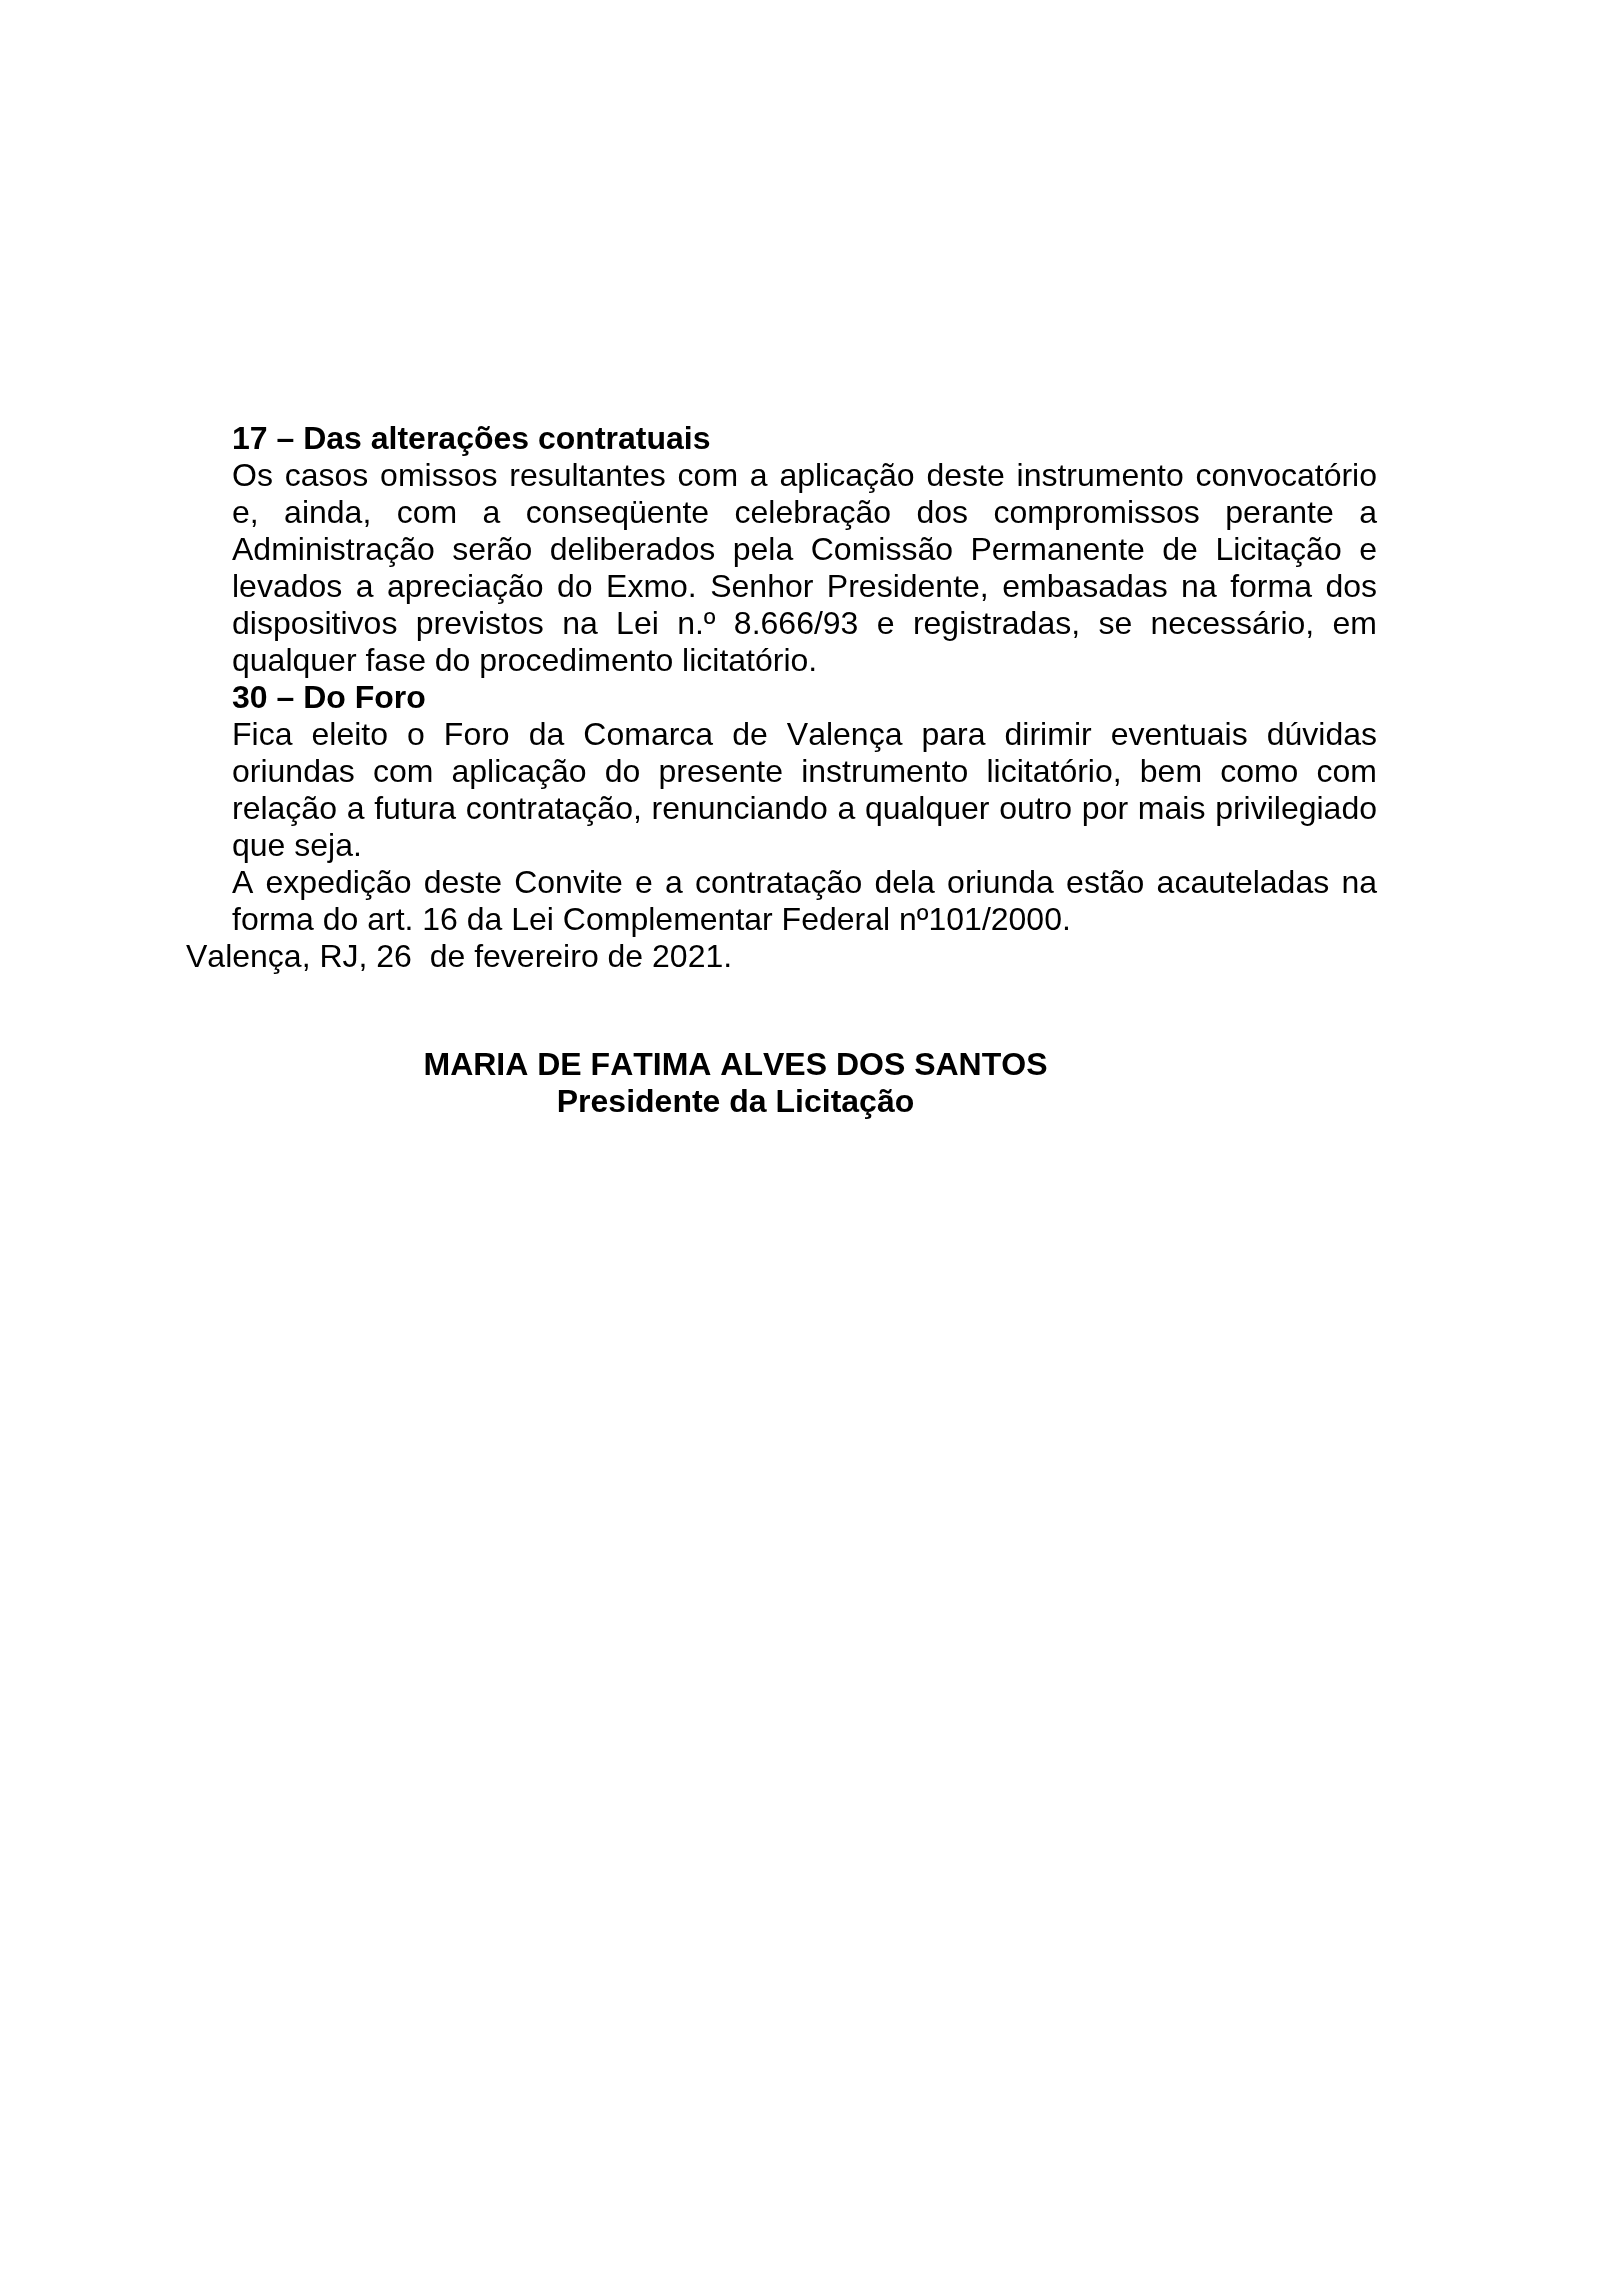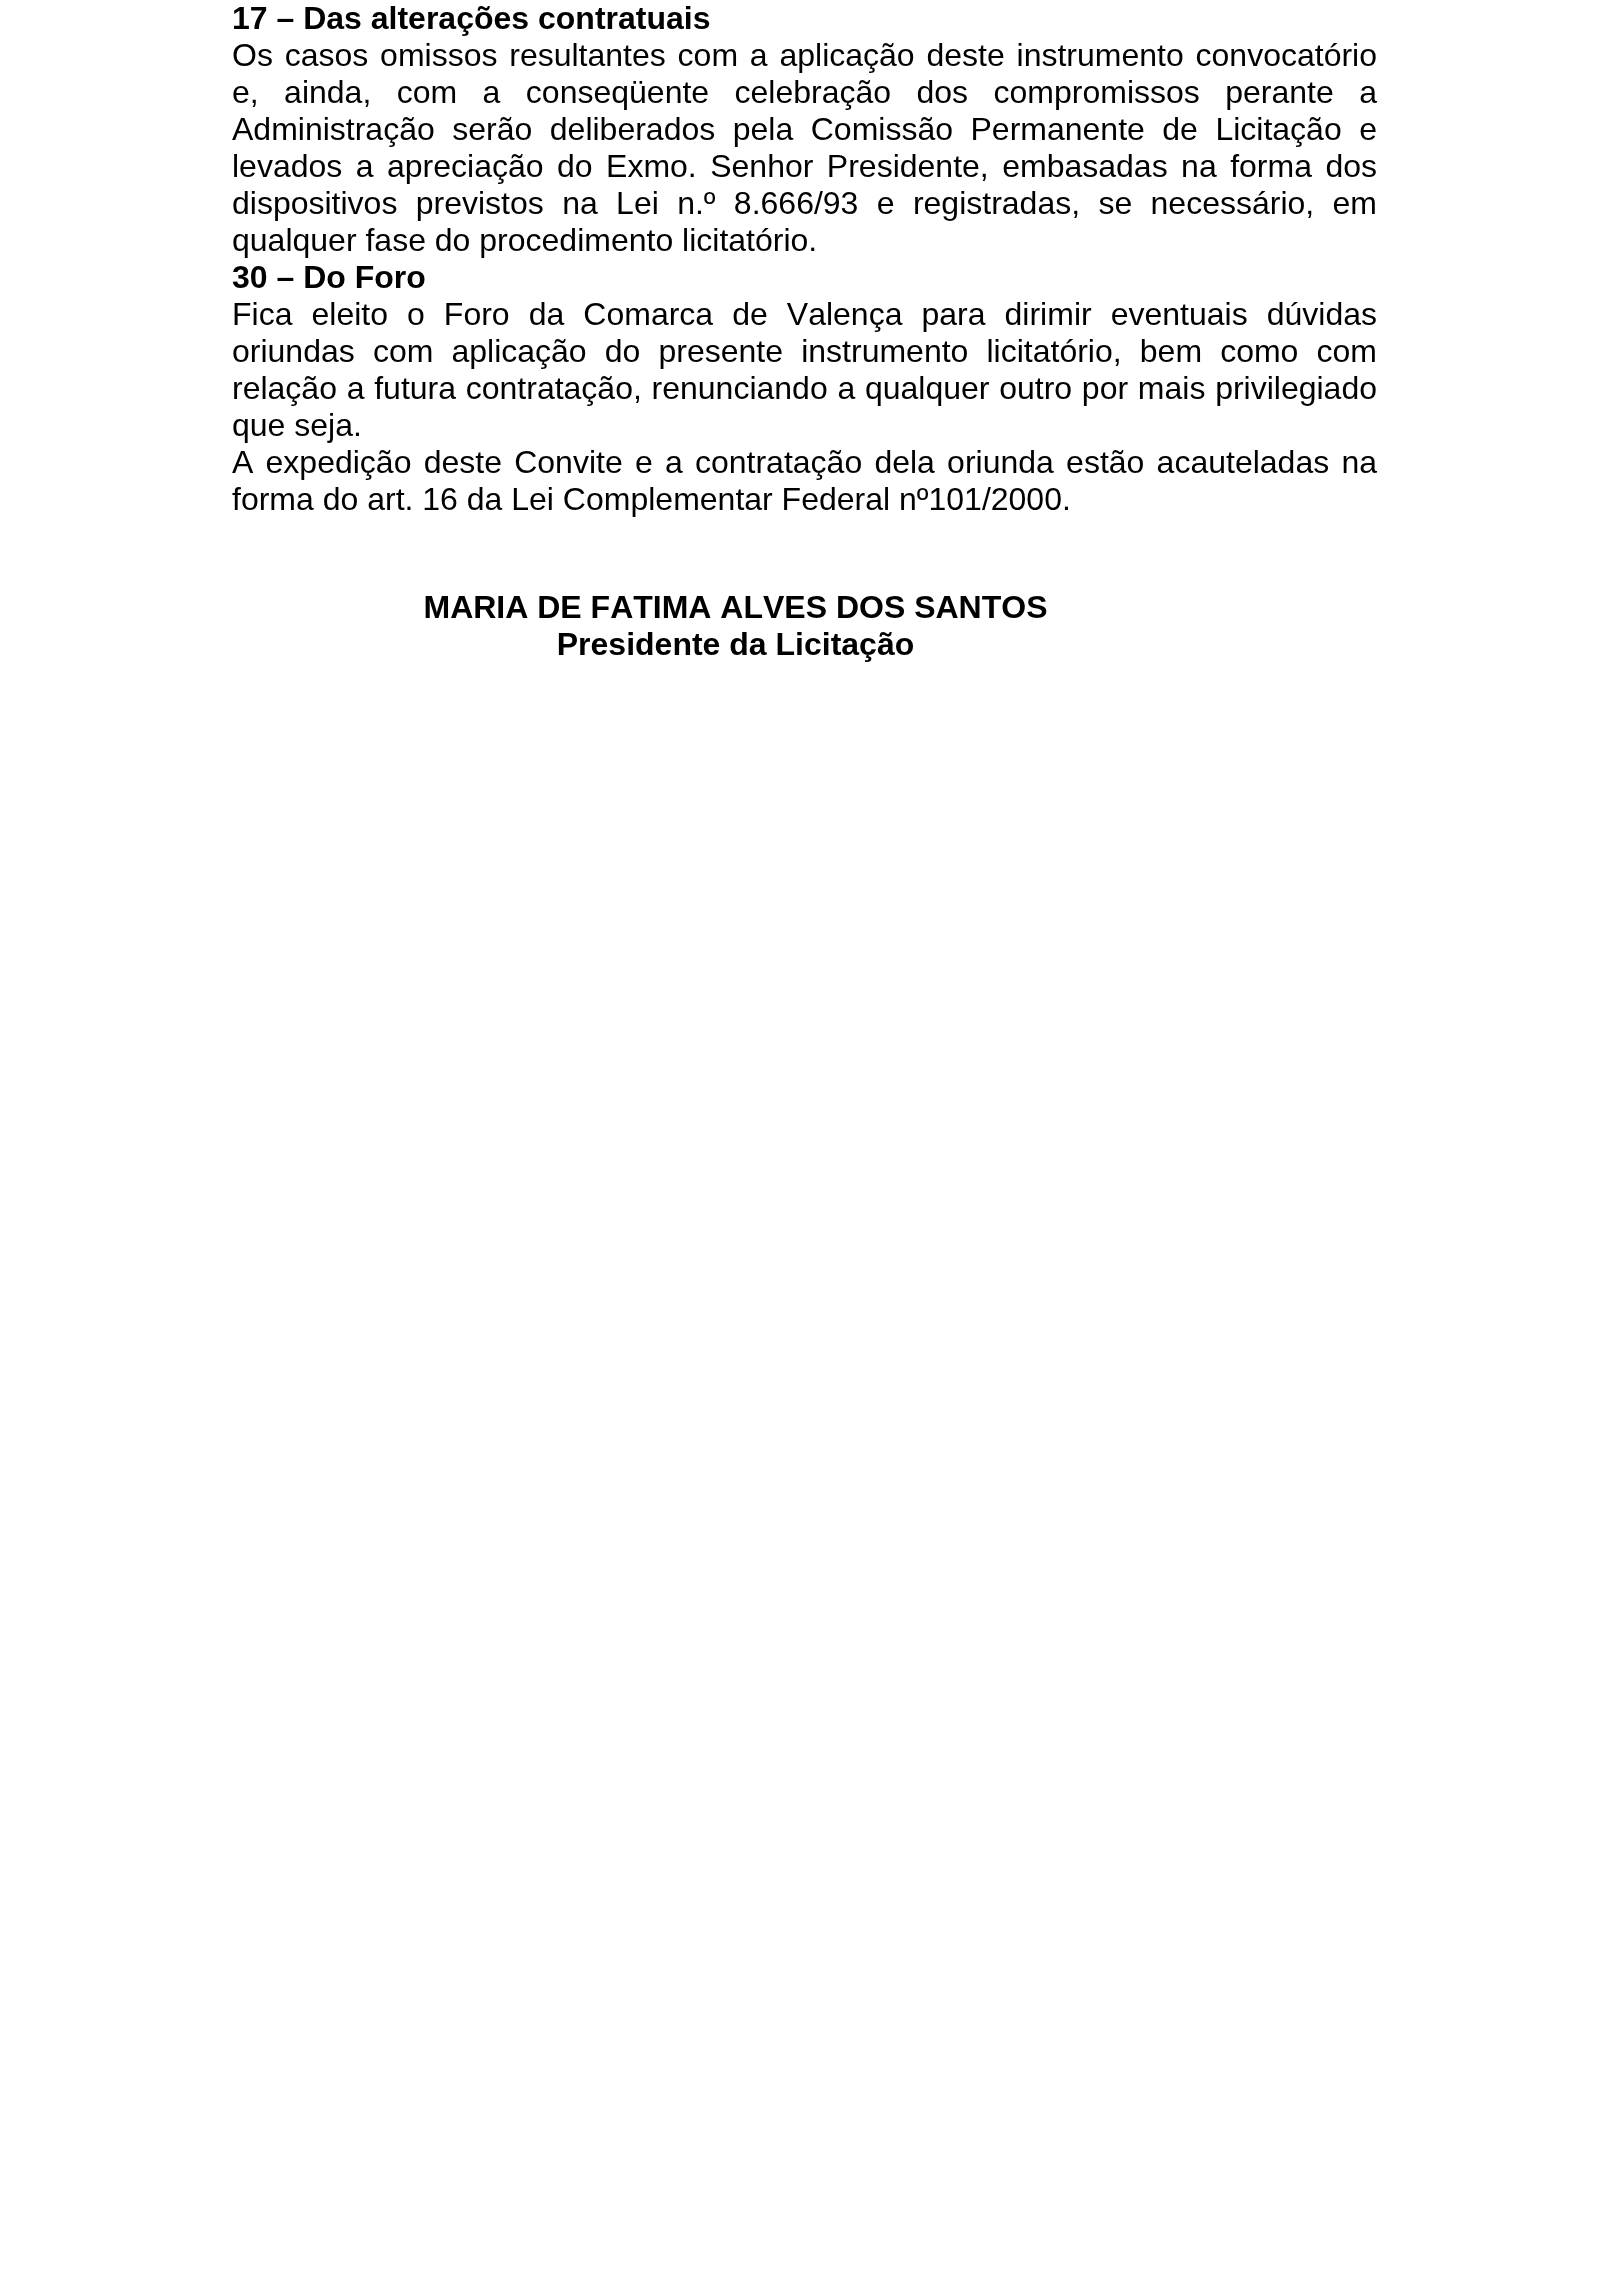--- a/index.html
+++ b/index.html
@@ -11,20 +11,21 @@
     width: 1621px;
     height: 2293px;
     overflow: hidden;
     font-family: "Liberation Sans", "DejaVu Sans", sans-serif;
     font-kerning: none;
     color: #000000;
   }
   .doc {
     width: 1145px;
     margin-left: 232px;
+    padding-top: 420px;
     font-size: 32px;
     line-height: 37px;
   }
   .doc h2 {
     font-size: 32px;
     line-height: 37px;
     font-weight: bold;
     margin: 0;
     text-align: left;
   }
@@ -67,20 +68,21 @@
   <h2 class="h-17">17 – Das alterações contratuais</h2>
 
 
   <p class="p-19">Os casos omissos resultantes com a aplicação deste instrumento convocatório e, ainda, com a conseqüente celebração dos compromissos perante a Administração serão deliberados pela Comissão Permanente de Licitação e levados a apreciação do Exmo. Senhor Presidente, embasadas na forma dos dispositivos previstos na Lei n.º 8.666/93 e registradas, se necessário, em qualquer fase do procedimento licitatório.</p>
 
   <h2 class="h-20">30 – Do Foro</h2>
   <p class="p-20">Fica eleito o Foro da Comarca de Valença para dirimir eventuais dúvidas oriundas com aplicação do presente instrumento licitatório, bem como com relação a futura contratação, renunciando a qualquer outro por mais privilegiado que seja.</p>
 
   <p class="p-21">A expedição deste Convite e a contratação dela oriunda estão acauteladas na forma do art. 16 da Lei Complementar Federal nº101/2000.</p>
 
+  <p class="dateline">Valença, RJ, 26  de fevereiro de 2021.</p>
 
   <div class="signature">
     <div>MARIA DE FATIMA ALVES DOS SANTOS</div>
     <div>Presidente da Licitação</div>
   </div>
 
 </div>
 
 
 </body></html>

